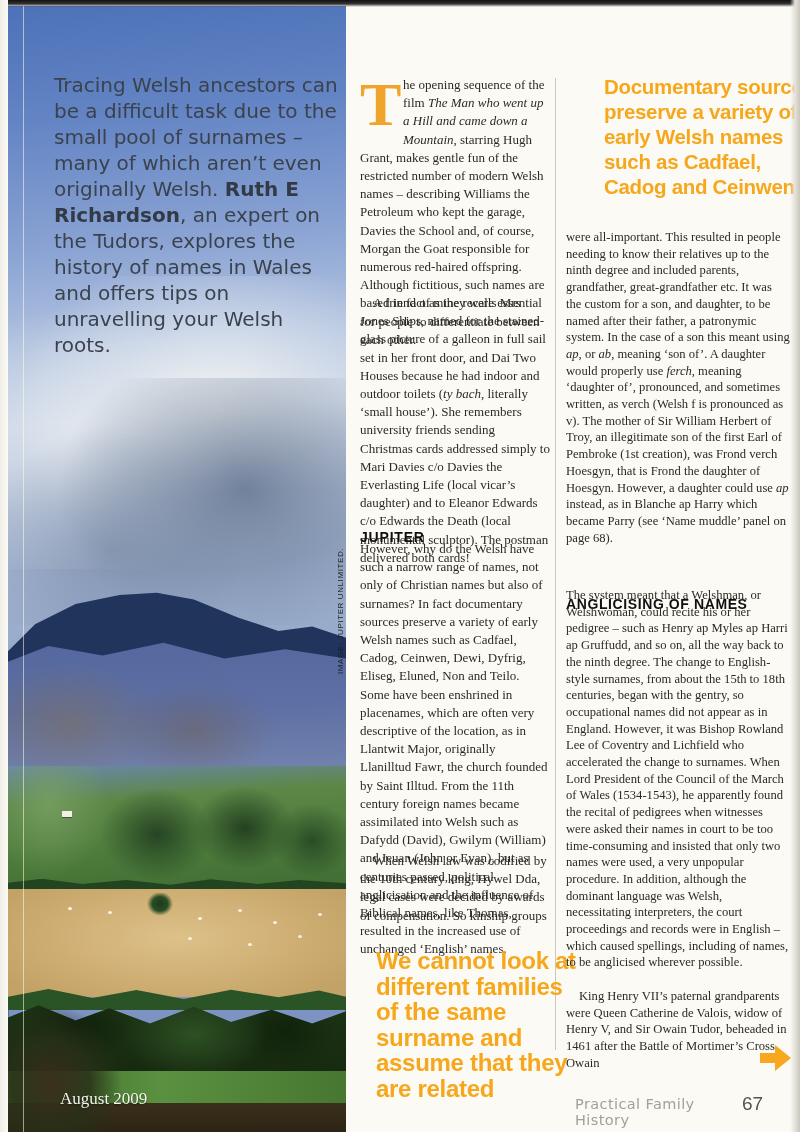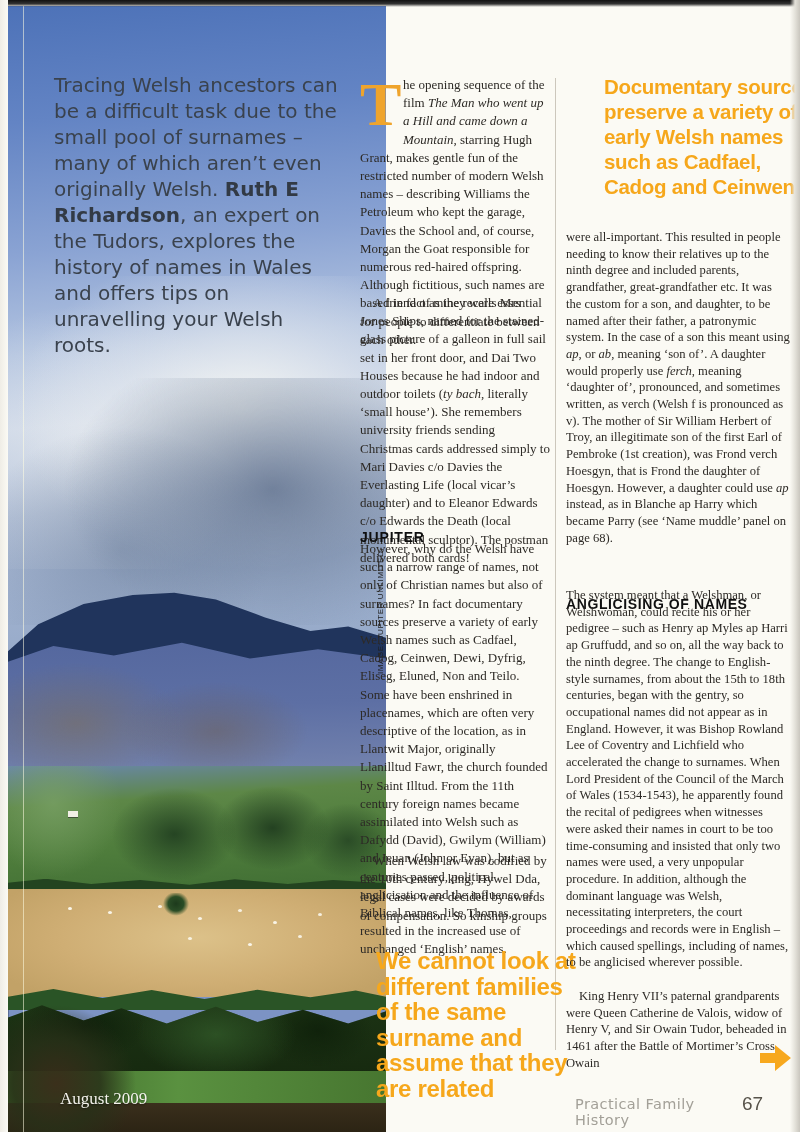--- a/index.html
+++ b/index.html
@@ -2,21 +2,21 @@
 <html><head>
 <meta charset="utf-8">
 <style>
   html,body{margin:0;padding:0;}
   .page{position:relative;width:800px;height:1132px;background:#fbfaf4;overflow:hidden;font-family:"Liberation Serif",serif;}
   .scan-top{position:absolute;left:0;top:0;width:800px;height:7px;background:linear-gradient(#111 0,#333 55%,rgba(60,60,60,0) 100%);}
   .scan-right{position:absolute;right:0;top:0;width:10px;height:1132px;background:linear-gradient(to left,#c9c6be 0,#e4e2da 50%,rgba(228,226,218,0) 100%);}
   .scan-left{position:absolute;left:0;top:0;width:8px;height:1132px;background:linear-gradient(to right,#efede6 0,#fbfaf4 100%);}
 
   
-  .photo{position:absolute;left:8px;top:6px;width:338px;height:1126px;overflow:hidden;background:#7c93c4;box-shadow:inset 0 0 0 1px rgba(30,40,70,.35);padding-left:40px;}
+  .photo{position:absolute;left:8px;top:6px;width:338px;height:1126px;overflow:hidden;background:#7c93c4;box-shadow:inset 0 0 0 1px rgba(30,40,70,.35);}
   .sky{position:absolute;left:0;top:0;width:100%;height:62%;
     background:linear-gradient(175deg,#4d72b8 0%,#6384c4 16%,#8aa3d3 34%,#b3c4e0 48%,#c9d4e6 58%,#a9b9d4 70%,#8ea3c4 100%);}
   .cloud-light{position:absolute;left:0;top:24%;width:100%;height:26%;
     background:radial-gradient(60% 55% at 62% 45%,rgba(250,250,245,.85) 0%,rgba(240,242,243,.4) 55%,rgba(240,242,243,0) 100%),
                radial-gradient(45% 50% at 20% 60%,rgba(235,238,240,.6) 0%,rgba(235,238,240,0) 100%);}
   .cloud-dark{position:absolute;left:0;top:33%;width:100%;height:22%;
     background:radial-gradient(55% 60% at 70% 45%,rgba(84,102,132,.75) 0%,rgba(96,114,142,.35) 60%,rgba(96,114,142,0) 100%),
                radial-gradient(40% 50% at 30% 70%,rgba(104,122,150,.5) 0%,rgba(104,122,150,0) 100%);}
   .hill-far{position:absolute;left:0;top:51.5%;width:100%;height:10%;background:#20345c;
     clip-path:polygon(0 58%,8% 34%,20% 16%,33% 8%,44% 6%,55% 12%,68% 28%,80% 40%,90% 36%,100% 46%,100% 100%,0 100%);}

